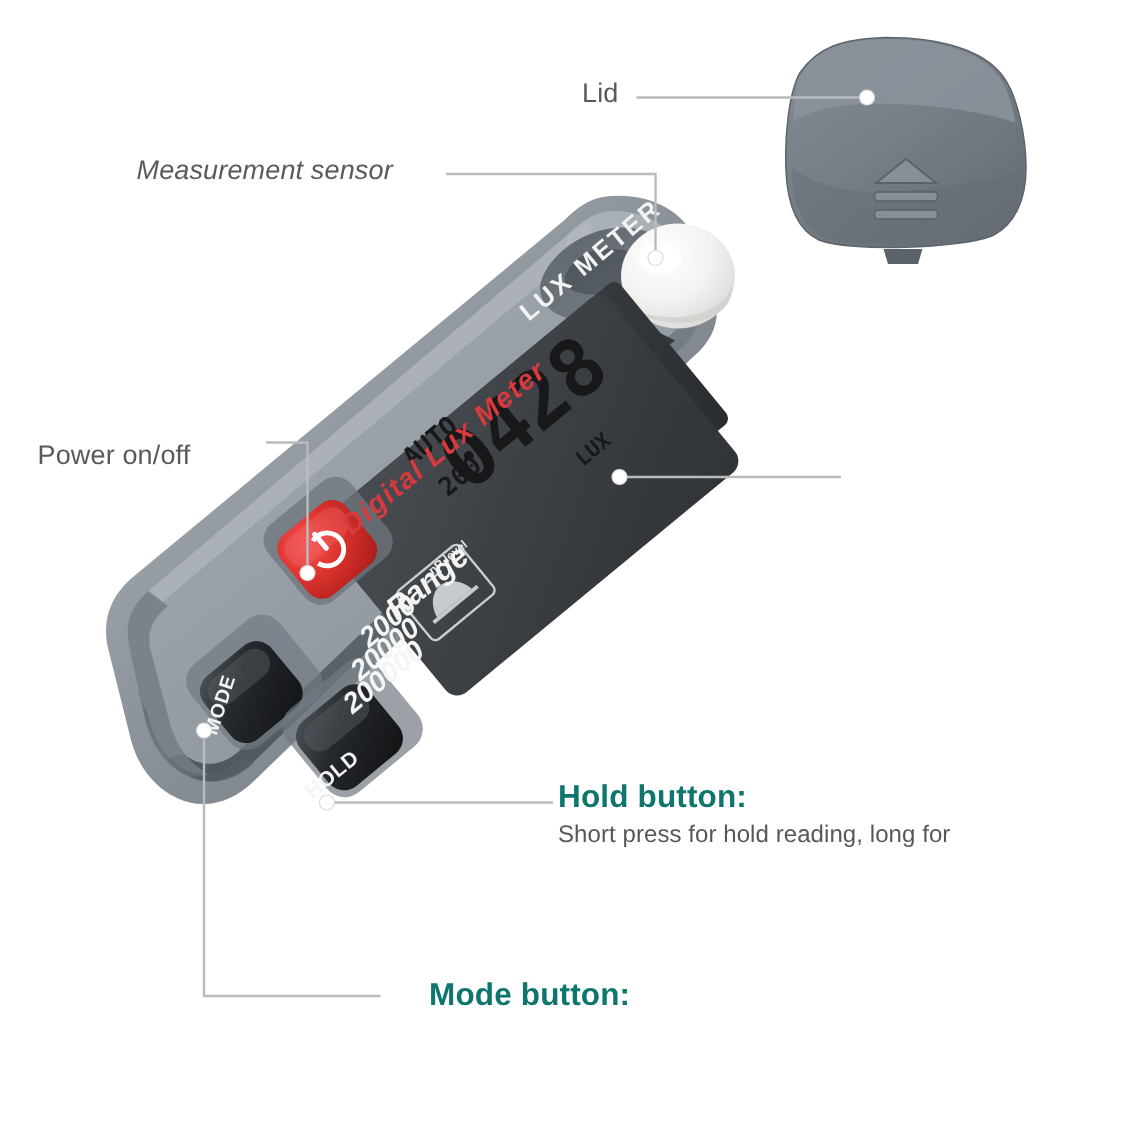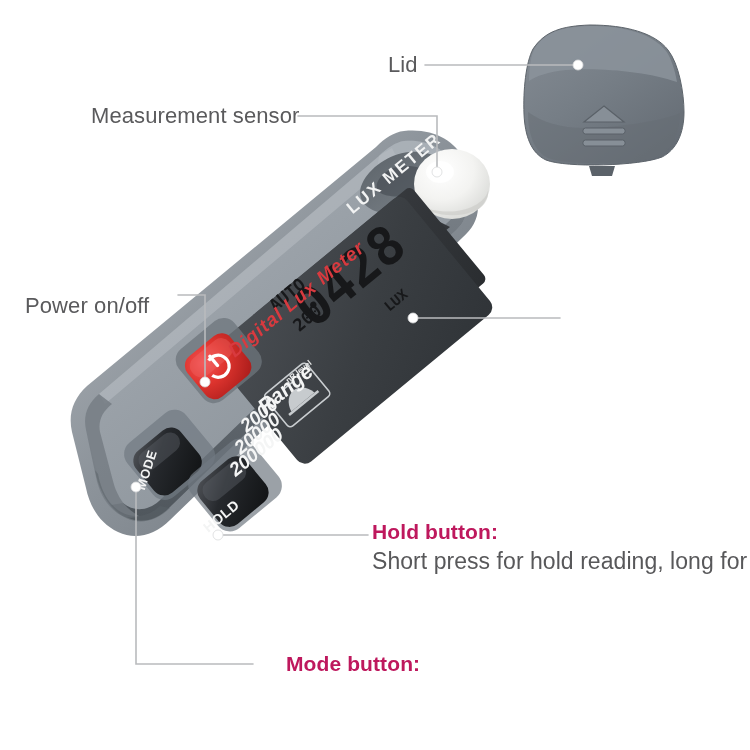--- a/index.html
+++ b/index.html
@@ -26,36 +26,36 @@
   }
 
   
   .callout {
     position: absolute;
     white-space: nowrap;
     color: #5a5a5c;
     letter-spacing: 0.1px;
   }
   .callout.plain {
-    font-size: 22px;
+    font-size: 18px;
     font-weight: 400;
   }
   .callout-block {
     position: absolute;
     color: #5a5a5c;
   }
   .callout-block .cb-title {
     font-size: 21px;
     font-weight: 700;
-    color: #be185d;
+    color: #0f766e;
     line-height: 1.32;
     letter-spacing: 0.1px;
   }
   .callout-block .cb-body {
-    font-size: 23px;
+    font-size: 16px;
     font-weight: 400;
     color: #58585a;
     line-height: 1.37;
     letter-spacing: 0.05px;
   }
 
   
   #leaders {
     position: absolute;
     left: 0; top: 0;
@@ -422,21 +422,21 @@
       <circle cx="437" cy="172" r="5"></circle>
       <circle cx="205" cy="382" r="5"></circle>
       <circle cx="413" cy="318" r="5"></circle>
       <circle cx="218" cy="535" r="5"></circle>
       <circle cx="136" cy="487" r="5"></circle>
     </g>
   </svg>
 
   <div class="callout plain" style="left:388px; top:52px;">Lid</div>
 
-  <div class="callout plain" style="left:91px; top:103px;">Measurement sensor</div>
+  <div class="callout plain" style="left:91px; top:103px;font-style:italic;">Measurement sensor</div>
 
   <div class="callout plain" style="left:25px; top:282px;margin-top:11px;">Power on/off</div>
 
 
   <div class="callout-block" style="left:372px; top:518px;">
     <div class="cb-title">Hold button:</div>
     <div class="cb-body">Short press for hold reading, long for</div>
   </div>
 
   <div class="callout-block" style="left:258px; top:650px;margin-left:28px;">

